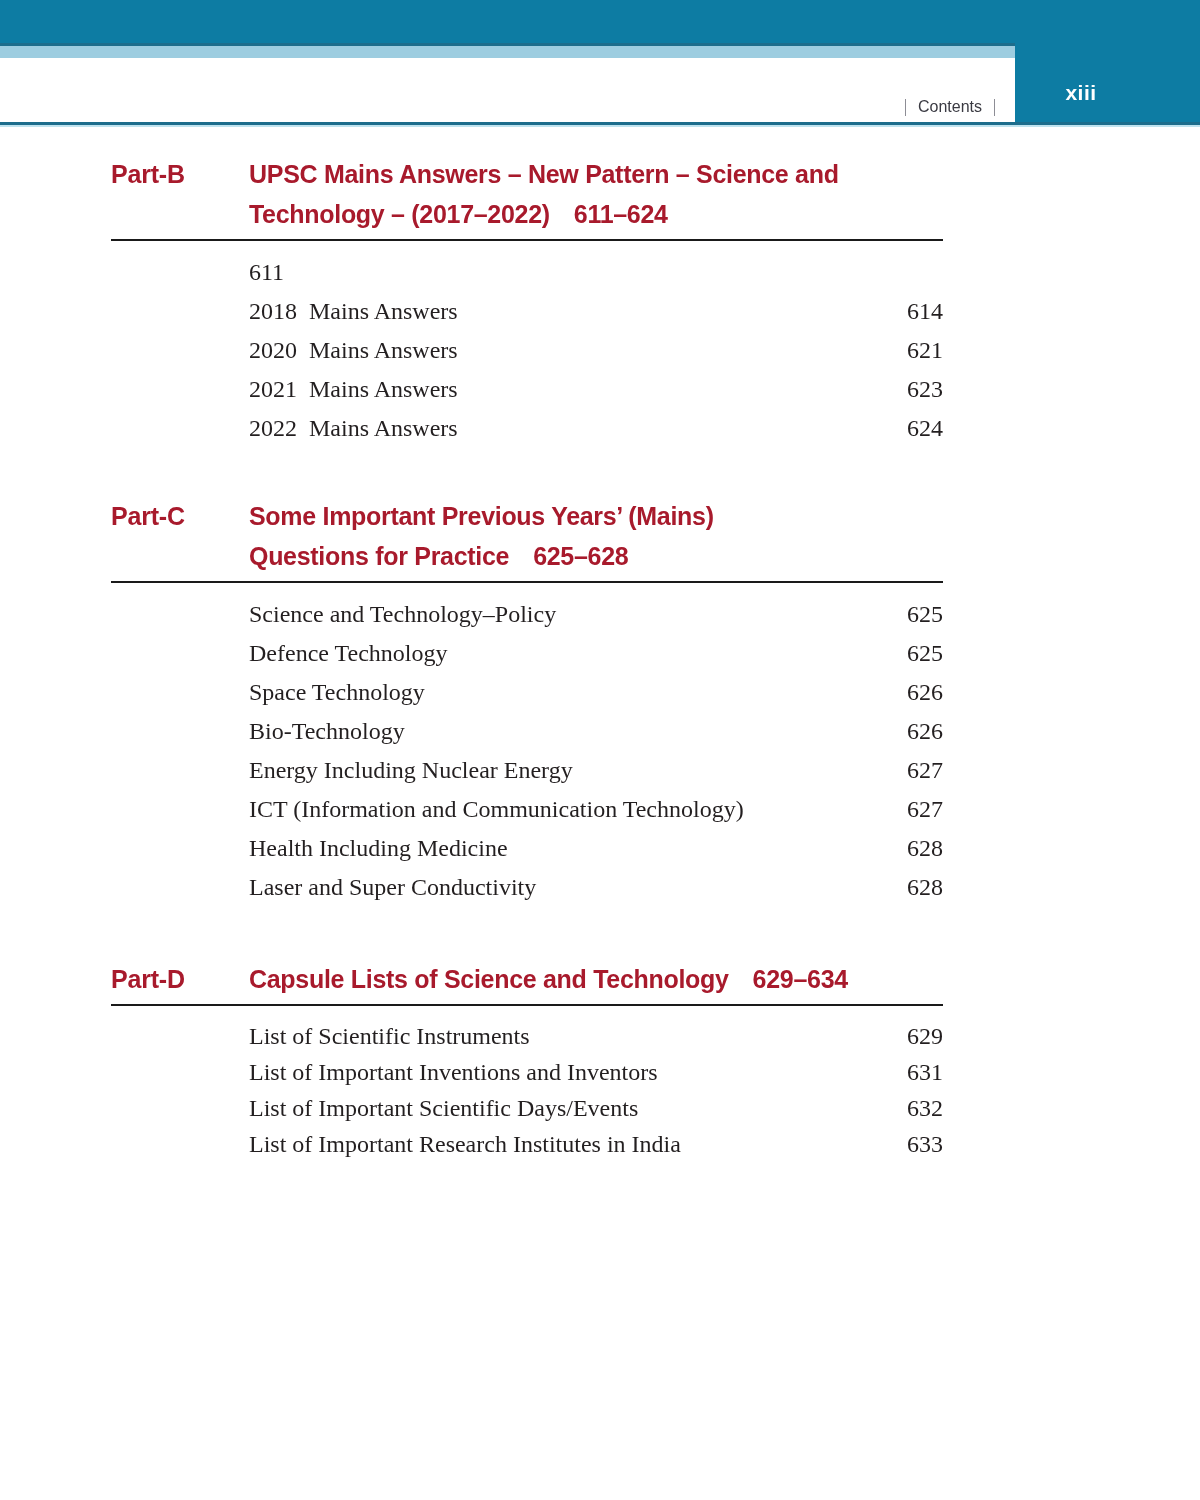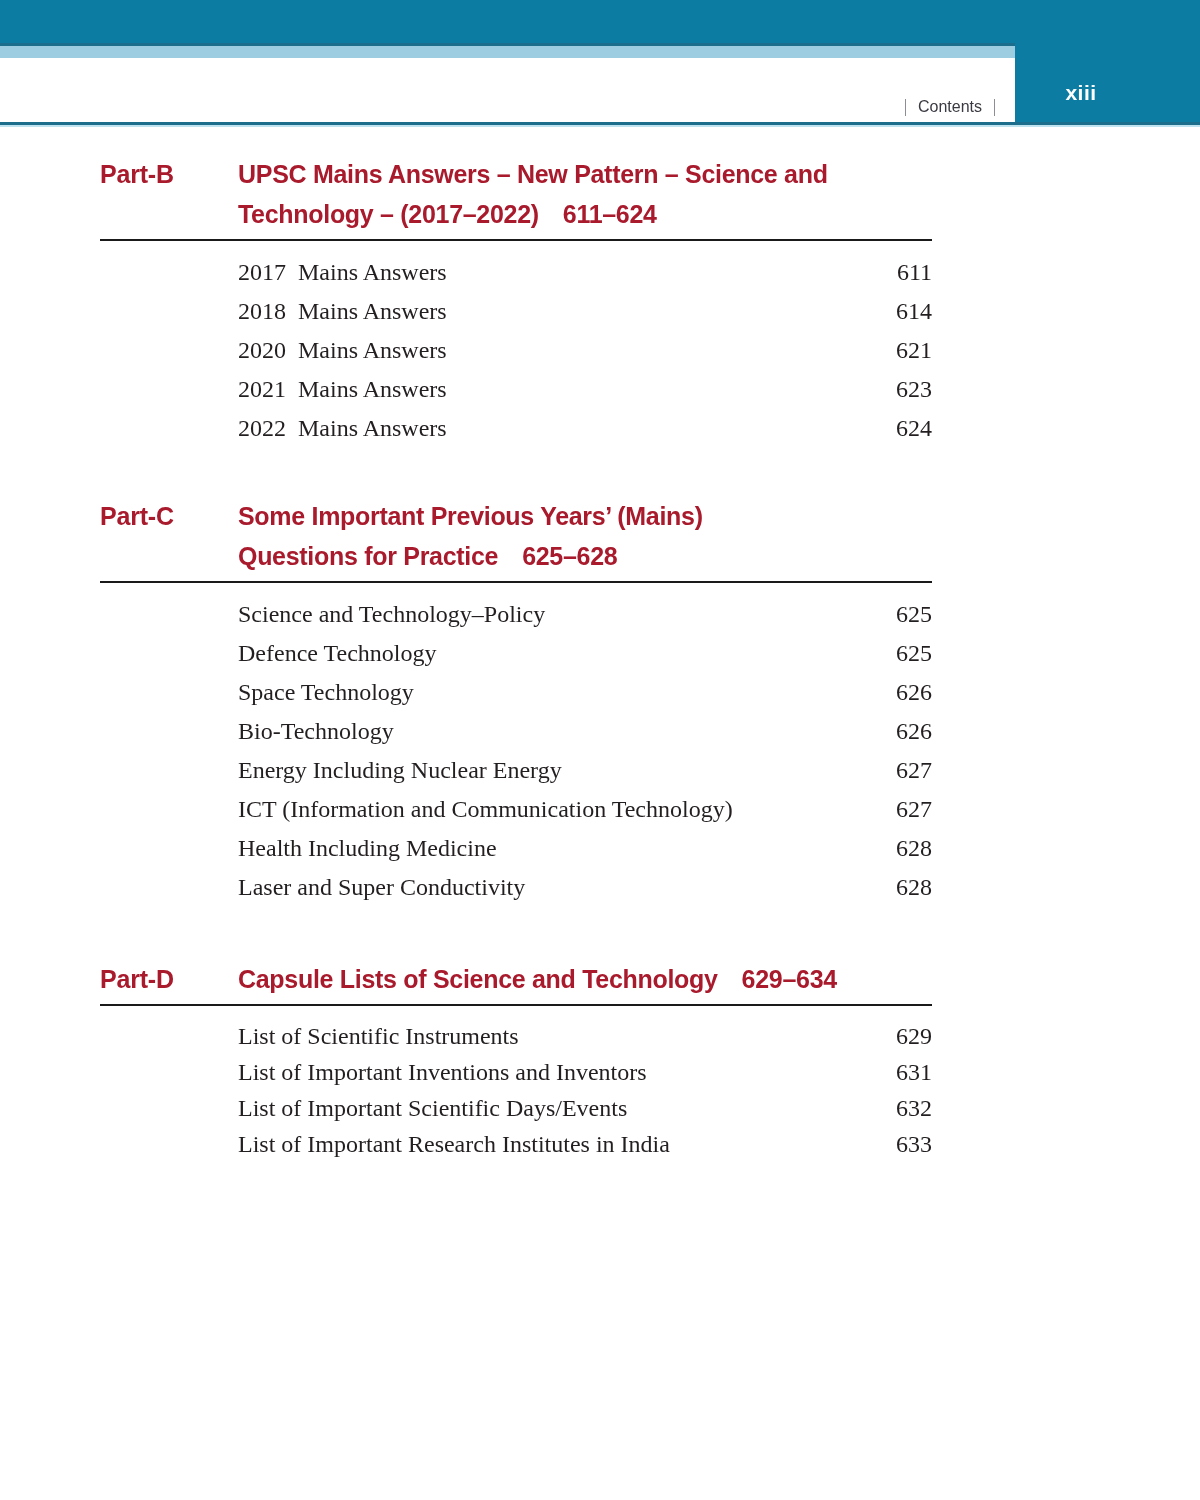--- a/index.html
+++ b/index.html
@@ -94,21 +94,21 @@
   .hdr-bar {
     display: inline-block;
     width: 1px;
     height: 17px;
     background: #8d8d95;
   }
 
   
   .content {
     position: absolute;
-    left: 0;
+    left: 11px;
     top: 128px;
     width: 1024px;
   }
 
   .part-section {
     position: relative;
   }
 
   .part-head {
     display: flex;
@@ -216,21 +216,20 @@
         </div>
         <div class="part-title-line">
           <span class="part-title-text">Technology – (2017–2022)</span>
           <span class="part-range">611–624</span>
         </div>
       </div>
     </div>
     <div class="part-divider"></div>
     <div class="entries">
       <div class="entry-row">
-        <span class="entry-label">2017  Mains Answers</span>
         <span class="entry-page">611</span>
       </div>
       <div class="entry-row">
         <span class="entry-label">2018  Mains Answers</span>
         <span class="entry-page">614</span>
       </div>
       <div class="entry-row">
         <span class="entry-label">2020  Mains Answers</span>
         <span class="entry-page">621</span>
       </div>

